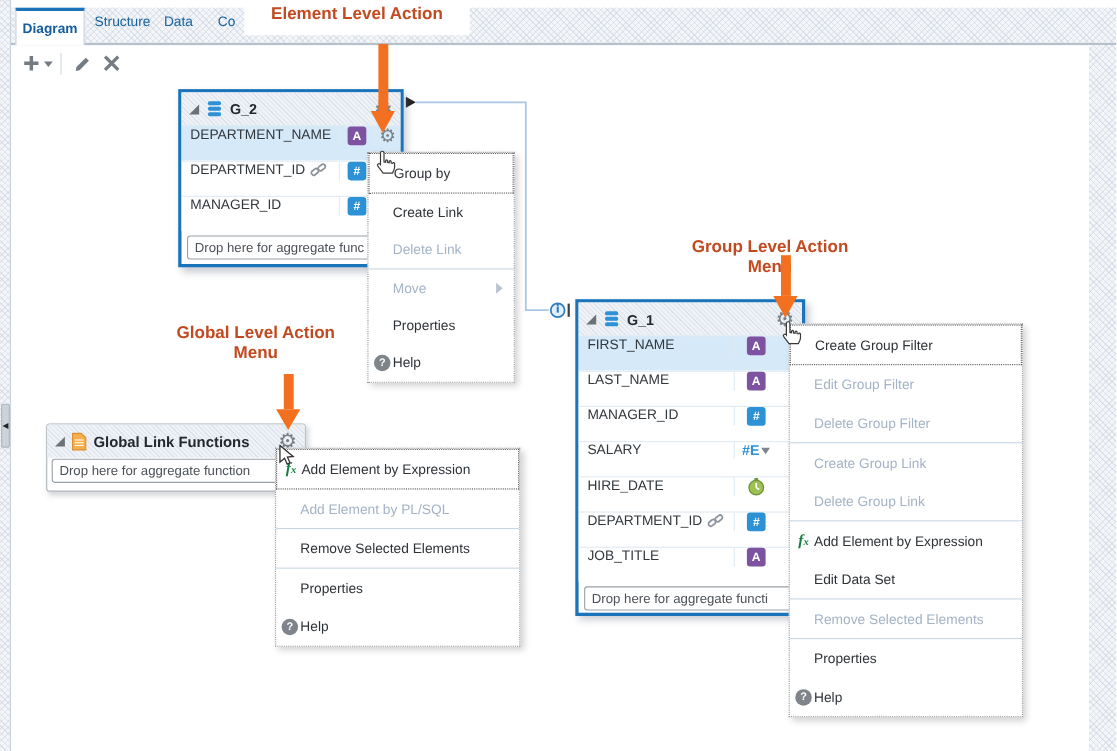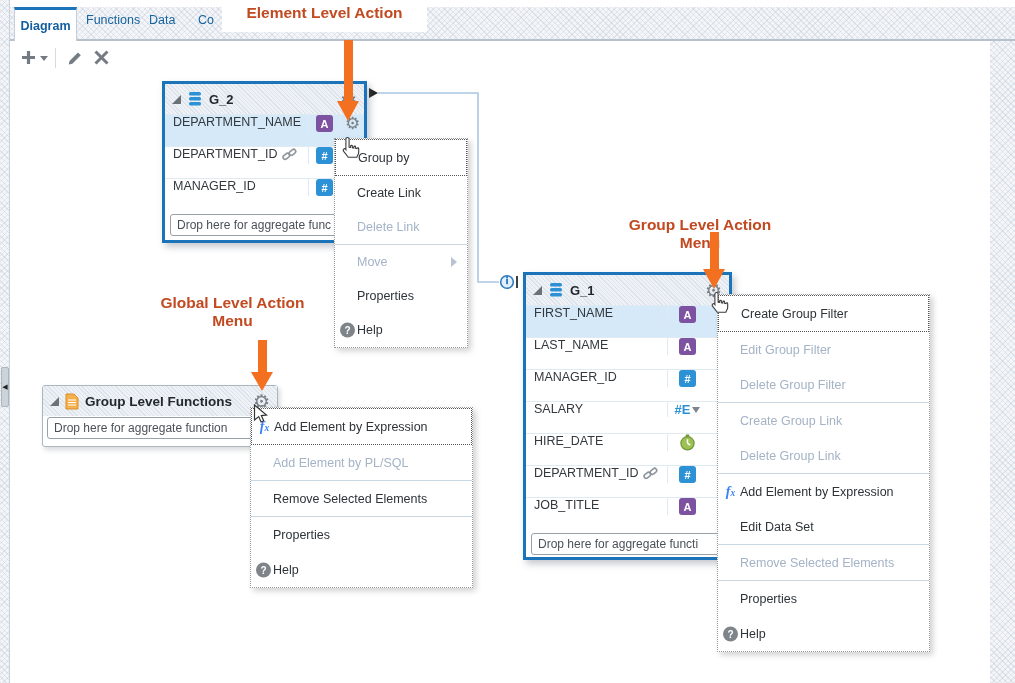--- a/index.html
+++ b/index.html
@@ -67,21 +67,21 @@
   .menu { position:absolute; background:#fff; border:1px dotted #979ca1; box-shadow:3px 3px 6px rgba(0,0,0,.18); z-index:5; }
   .mi { height:34px; display:flex; align-items:center; padding-left:22px; 
         font-size:12.5px; color:#2e3338; white-space:nowrap; position:relative; }
   .menu-group .mi { height:35px; }
   .mi.dis { color:#a4b3c6; }
   .mi.focus { border:1px dotted #555; }
   .msep { border-top:1px solid #c9d7e3; }
   .gutter { position:absolute; left:4px; top:50%; transform:translateY(-50%); width:17px; display:flex; justify-content:center; }
   .helpicon { width:15px; height:15px; border-radius:50%; background:#7e8489; color:#fff; font-size:10px; font-weight:bold;
               display:flex; align-items:center; justify-content:center; }
-  .fxicon { color:#3b82f6; font-style:italic; font-family:"Liberation Serif", serif; font-size:14px; font-weight:bold; line-height:1; }
+  .fxicon { color:#15803d; font-style:italic; font-family:"Liberation Serif", serif; font-size:14px; font-weight:bold; line-height:1; }
   .fxicon .sub { font-size:9.5px; }
   .subarrow { position:absolute; right:10px; top:50%; transform:translateY(-50%); width:0; height:0;
               border-left:6px solid #b9c3cf; border-top:5px solid transparent; border-bottom:5px solid transparent; }
 
   
   .cursor { position:absolute; z-index:8; pointer-events:none; }
   #connector { position:absolute; left:0; top:0; z-index:1; pointer-events:none; }
   #whitebox-label { position:absolute; left:222px; top:0; width:205px; height:32px; background:#fff; z-index:5; }
 </style>
 </head>
@@ -94,21 +94,21 @@
         <span>◀</span>
       </div>
   </div>
   <div class="abs tex" id="tab-band"></div>
   <div class="abs" id="canvas"></div>
   <div class="abs tex" id="right-rail"></div>
 
   <div class="abs" id="tab-diagram">
       <span>Diagram</span>
     </div>
-  <div class="tab-label" style="left:86px;">Functions</div>
+  <div class="tab-label" style="left:86px;">Structure</div>
   <div class="tab-label" style="left:149px;">Data</div>
   <div class="tab-label" style="left:198px;">Co</div>
 
   <div class="tbicon" style="left:20px; top:49px;">
     <svg width="17" height="17">
         <path d="M8.5 2v13M2 8.5h13" stroke="#747b82" stroke-width="3.2"></path>
       </svg>
   </div>
   <div class="tbicon" style="left:40px; top:56px; width:0; height:0; border-top:5px solid #747b82; border-left:4px solid transparent; border-right:4px solid transparent;"></div>
   <div class="tbicon" style="left:55px; top:48px; width:1px; height:20px; background:#d4dade;"></div>
@@ -253,21 +253,21 @@
     <div class="drop">Drop here for aggregate functi</div>
   </div>
 
   <div id="global-box">
     <div class="gbox-head">
       <span class="disc"></span>
       <svg width="14" height="17">
         <path d="M1 1 h8 l4 4 v11 H1 Z" fill="#f5b04d" stroke="#d88f2f"></path>
         <path d="M3 7h8M3 9.5h8M3 12h8" stroke="#fff" stroke-width="1.1"></path>
       </svg>
-      <span class="gbox-title" style="font-size:13.5px;">Group Level Functions</span>
+      <span class="gbox-title" style="font-size:13.5px;">Global Link Functions</span>
       <span class="gear">⚙</span>
     </div>
     <div class="drop" style="margin:1px 4px;">Drop here for aggregate function</div>
   </div>
 
   <div class="menu" style="left:334px; top:138px; width:134px;">
     <div class="mi focus" style="height:37px;">
         <span>Group by</span>
       </div>
     <div class="mi">

